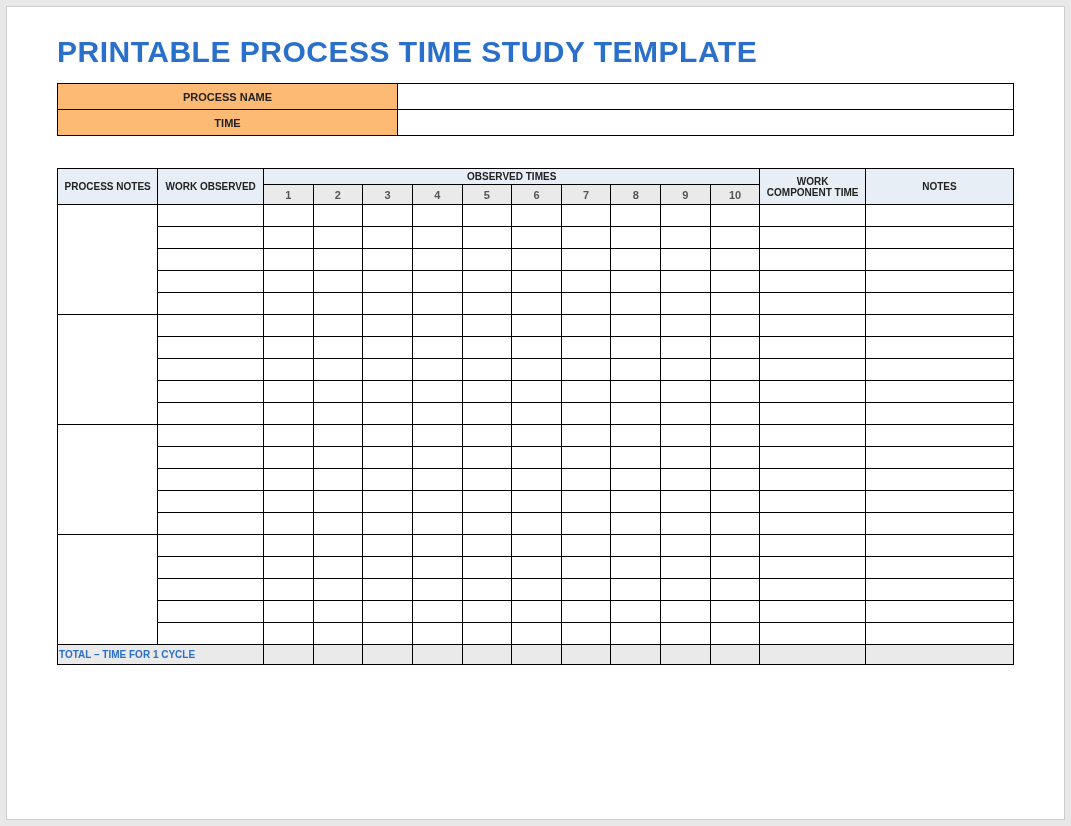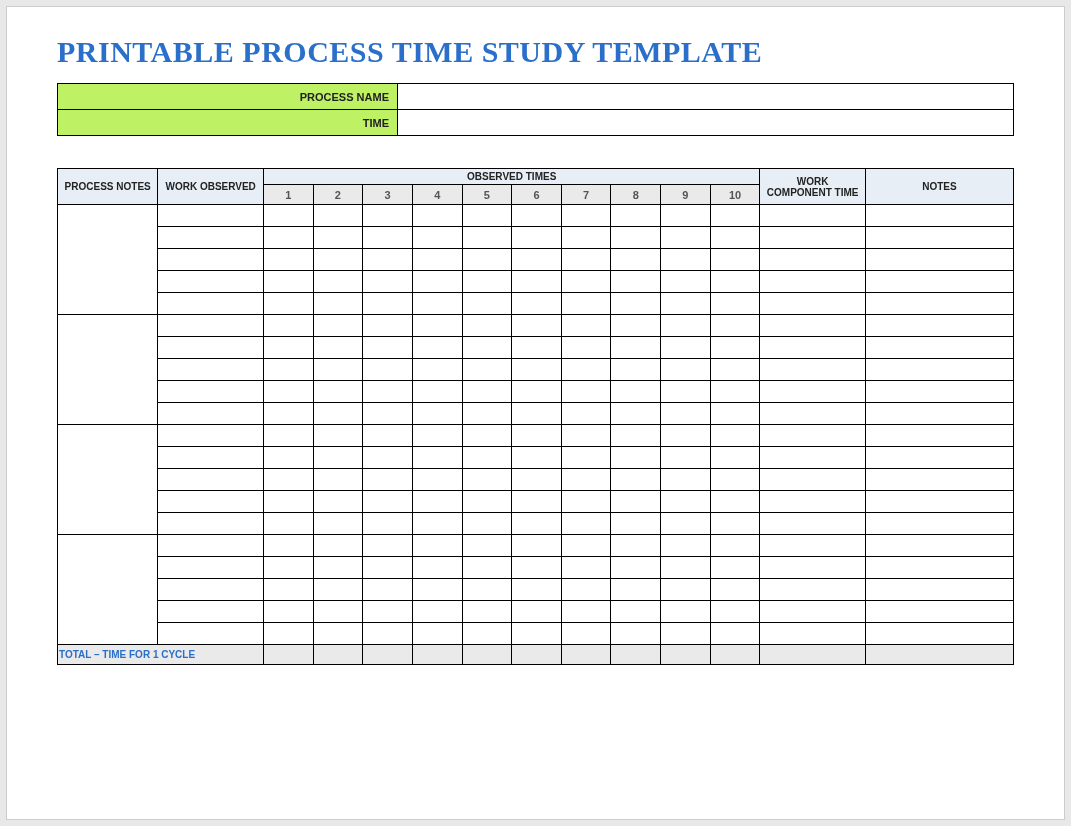--- a/index.html
+++ b/index.html
@@ -12,39 +12,39 @@
     height: 826px;
   }
   .page {
     background: #fff;
     border: 1px solid #ccc;
     width: 1059px;
     height: 814px;
     padding: 28px 50px 40px 50px;
   }
   .title {
-    font-family: Liberation Serif, serif;
+    font-family: Liberation Sans, sans-serif;
     color: #2a6fc9;
     font-size: 30px;
     font-weight: bold;
     letter-spacing: 0.5px;
     margin: 0 0 14px 0;
   }
   table { border-collapse: collapse; }
   .meta {
     width: 100%;
     margin-bottom: 32px;
   }
   .meta td { border: 1px solid #000; height: 26px; }
   .meta .lbl {
     width: 340px;
-    background: #bef264;
+    background: #fdba74;
     font-size: 11px;
     font-weight: bold;
-    text-align: right;
+    text-align: center;
     padding: 0 8px;
     color: #222;
   }
   .meta .val { background: #fff; }
 
   .main {
     width: 100%;
     font-size: 10px;
     color: #222;
   }

